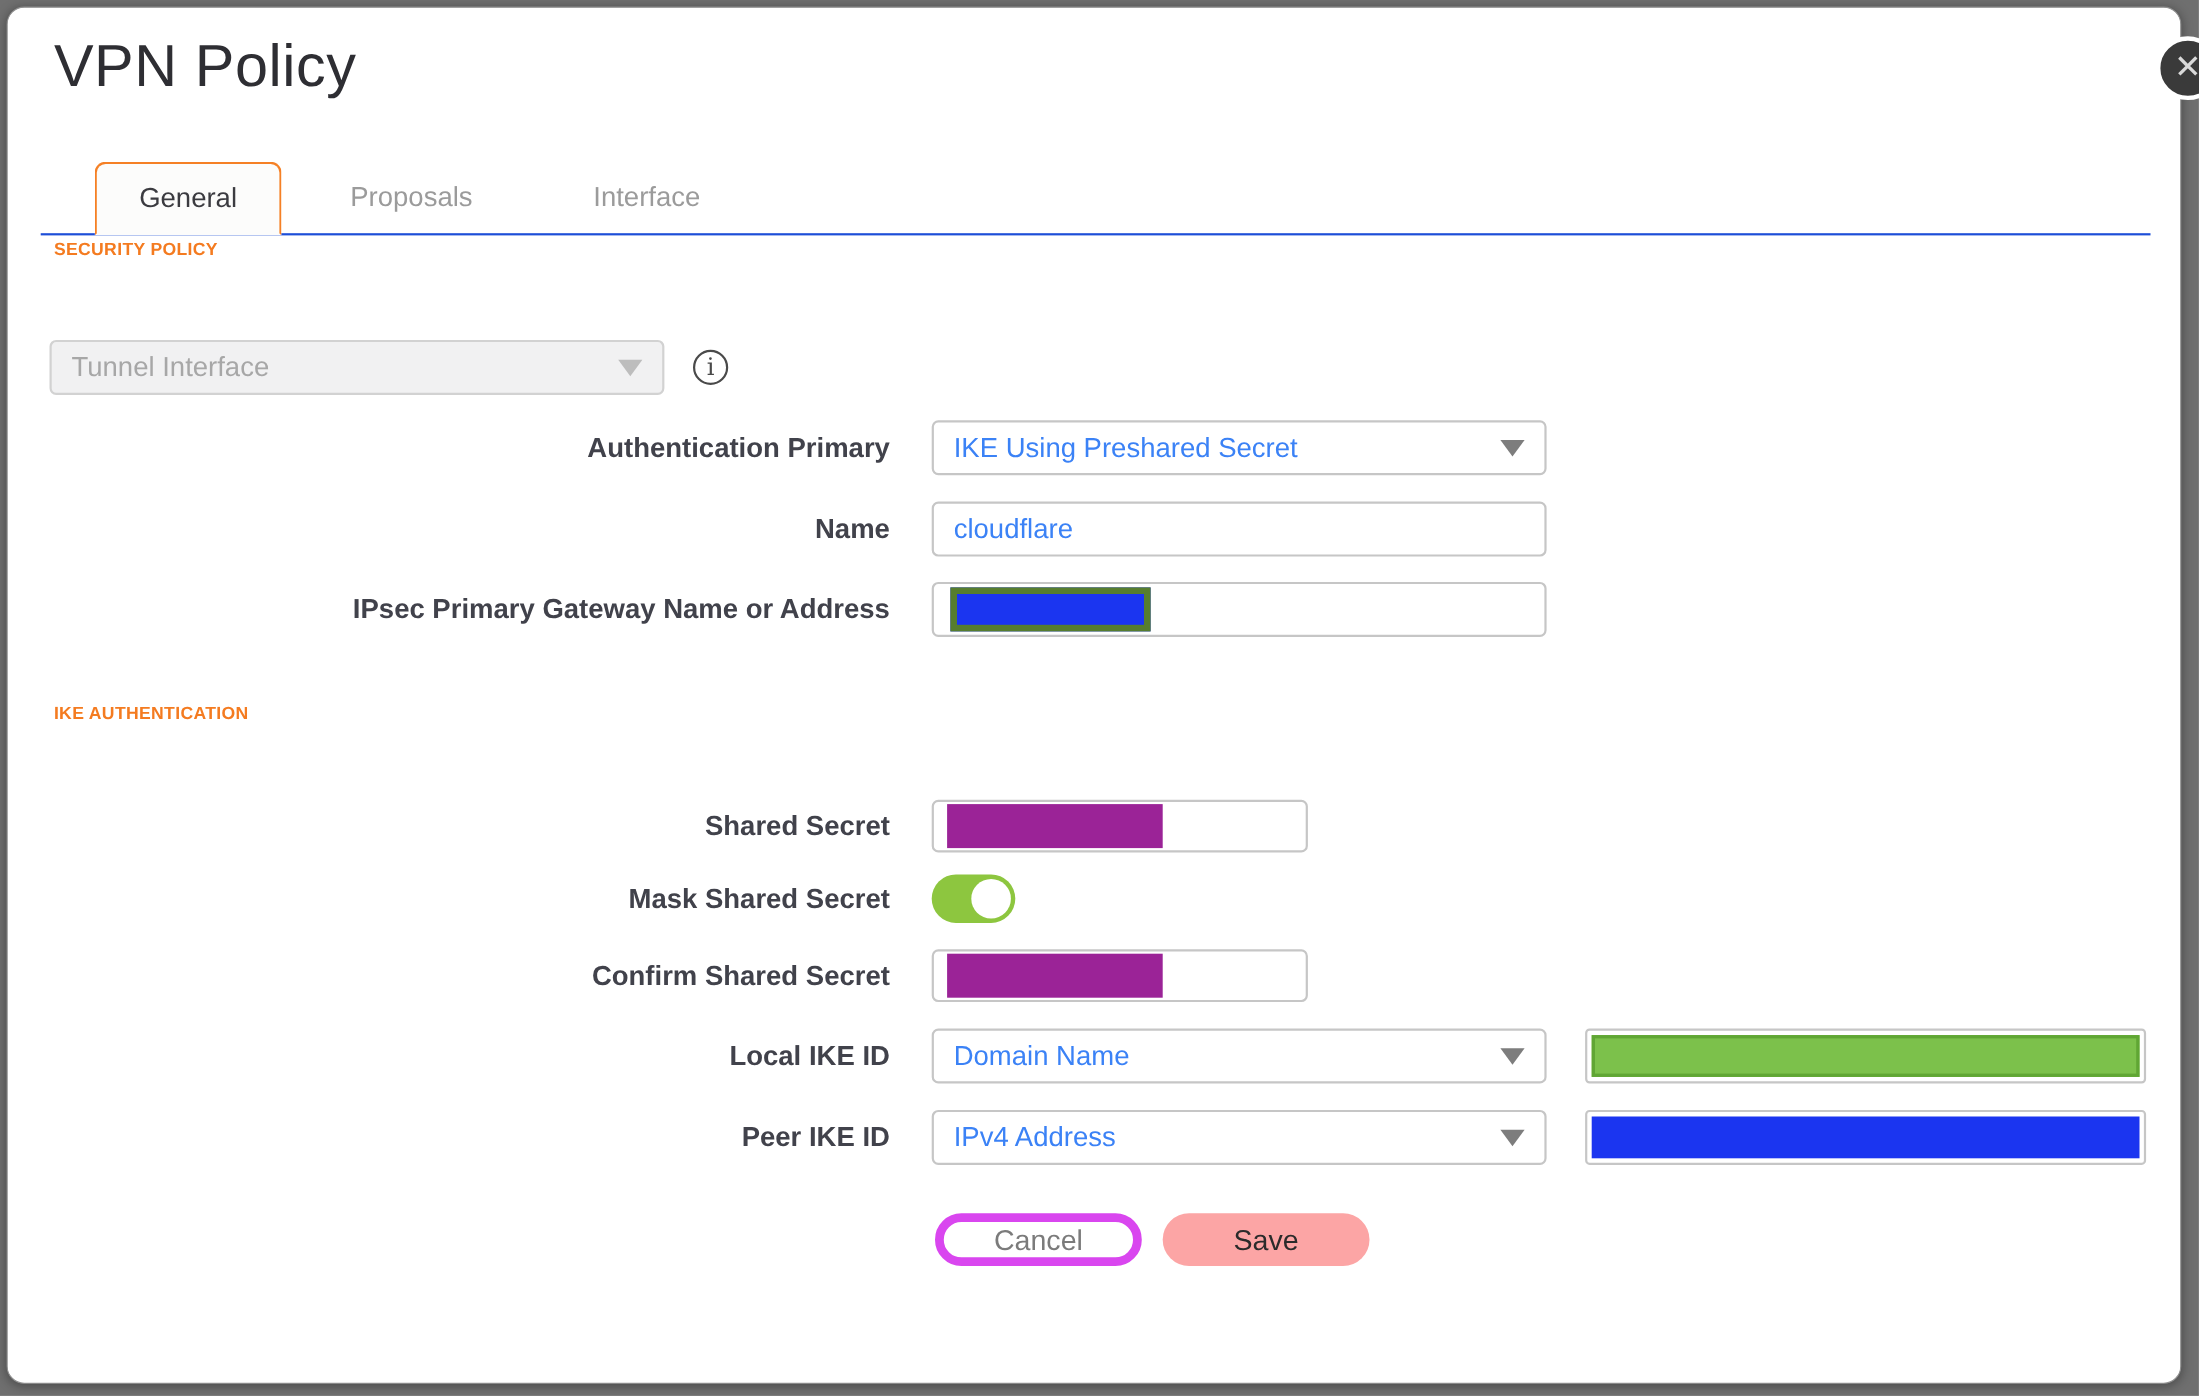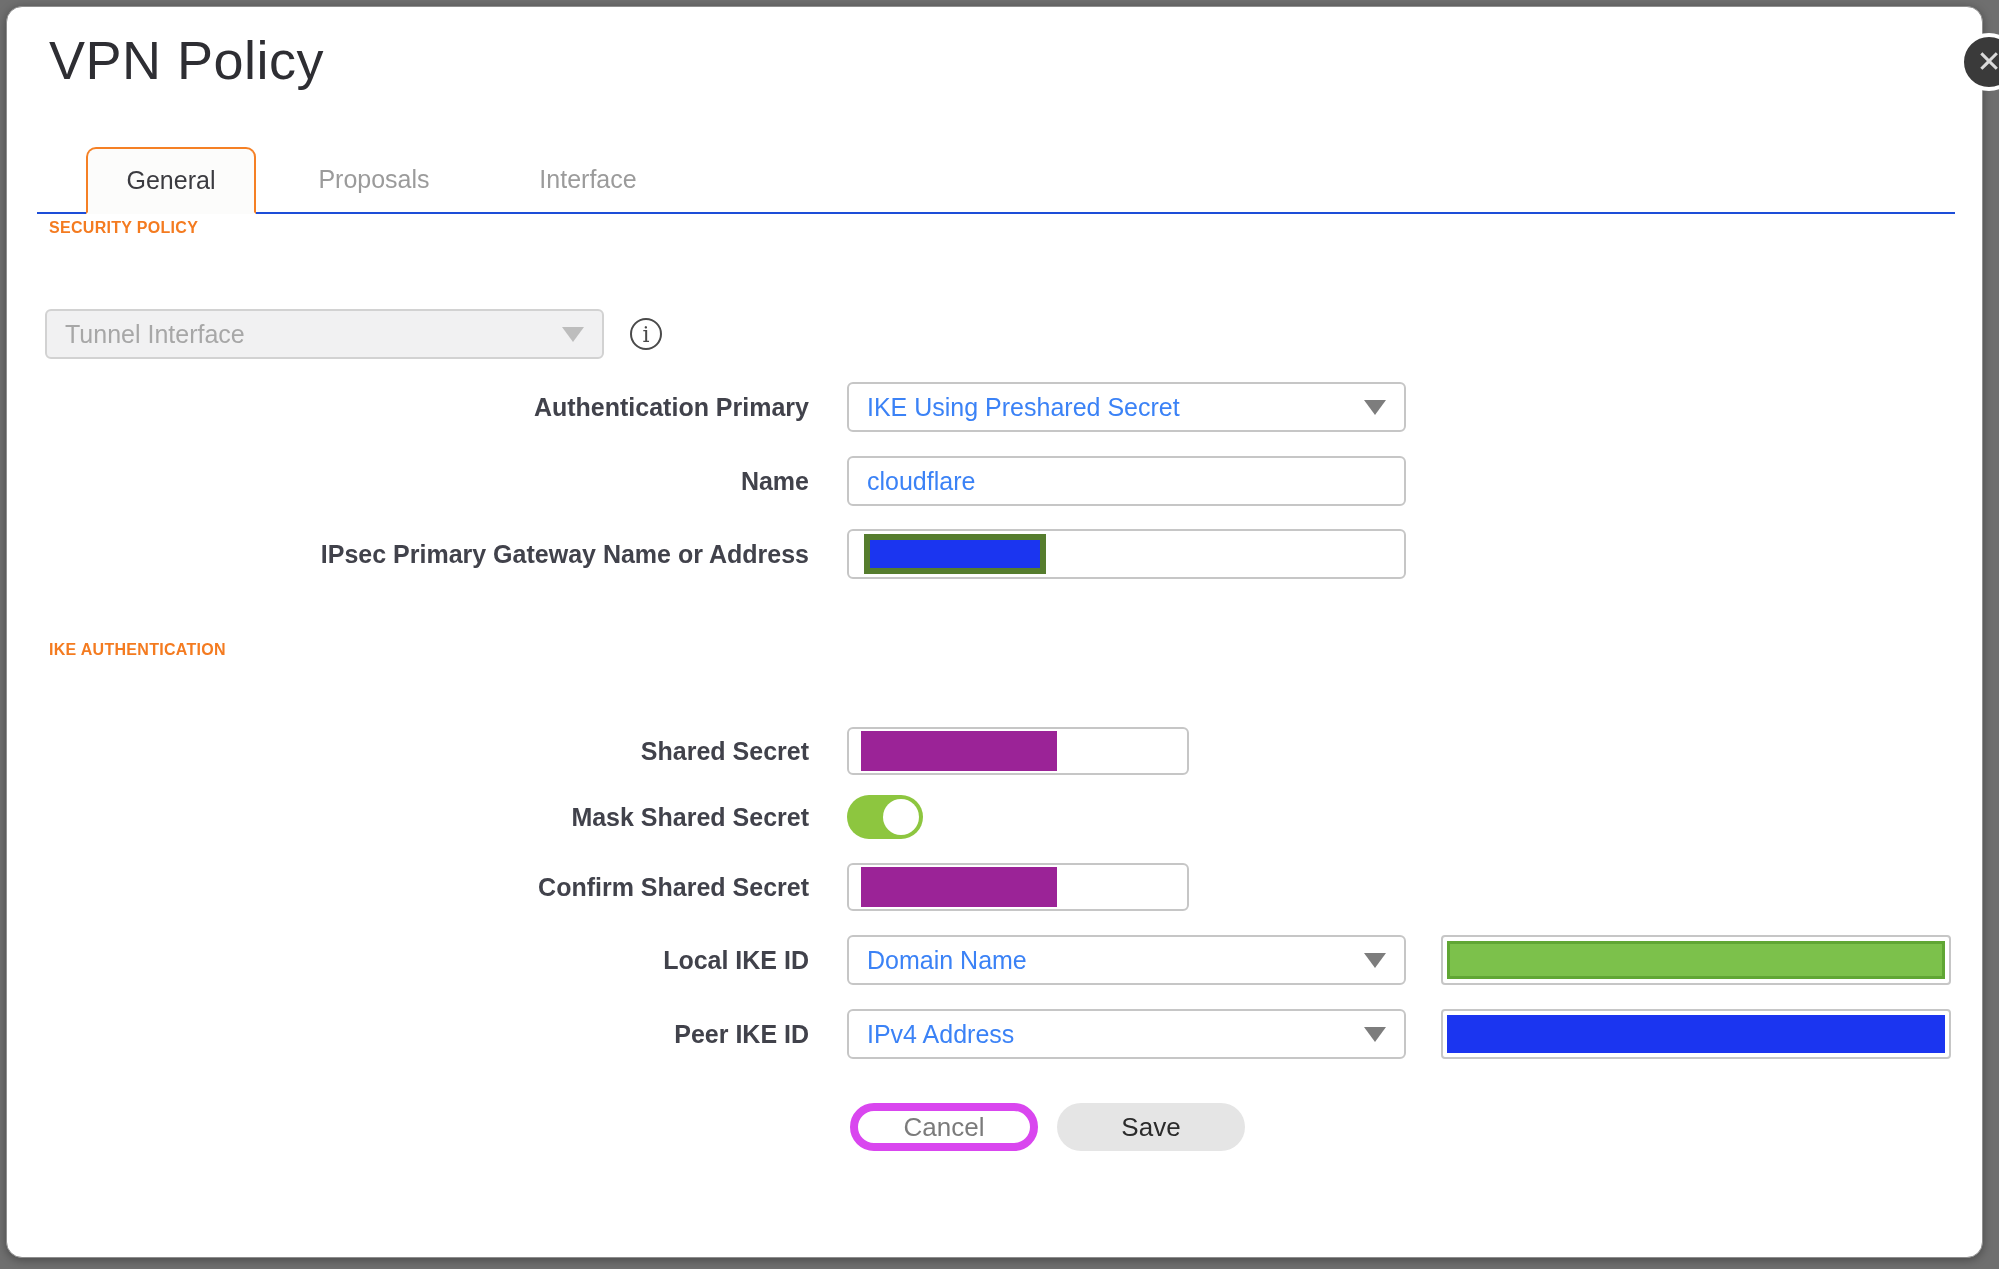--- a/index.html
+++ b/index.html
@@ -190,21 +190,21 @@
     cursor: pointer;
   }
   .btn-cancel {
     left: 843px;
     background: #FFFFFF;
     border: 8px solid #d946ef;
     color: #7B7B7B;
   }
   .btn-save {
     left: 1050px;
-    background: #e5e5e5;
+    background: #fca5a5;
     border: none;
     color: #2B2B2B;
     font-weight: 500;
   }
 </style>
 </head>
 <body>
 
 <div class="modal">
 

